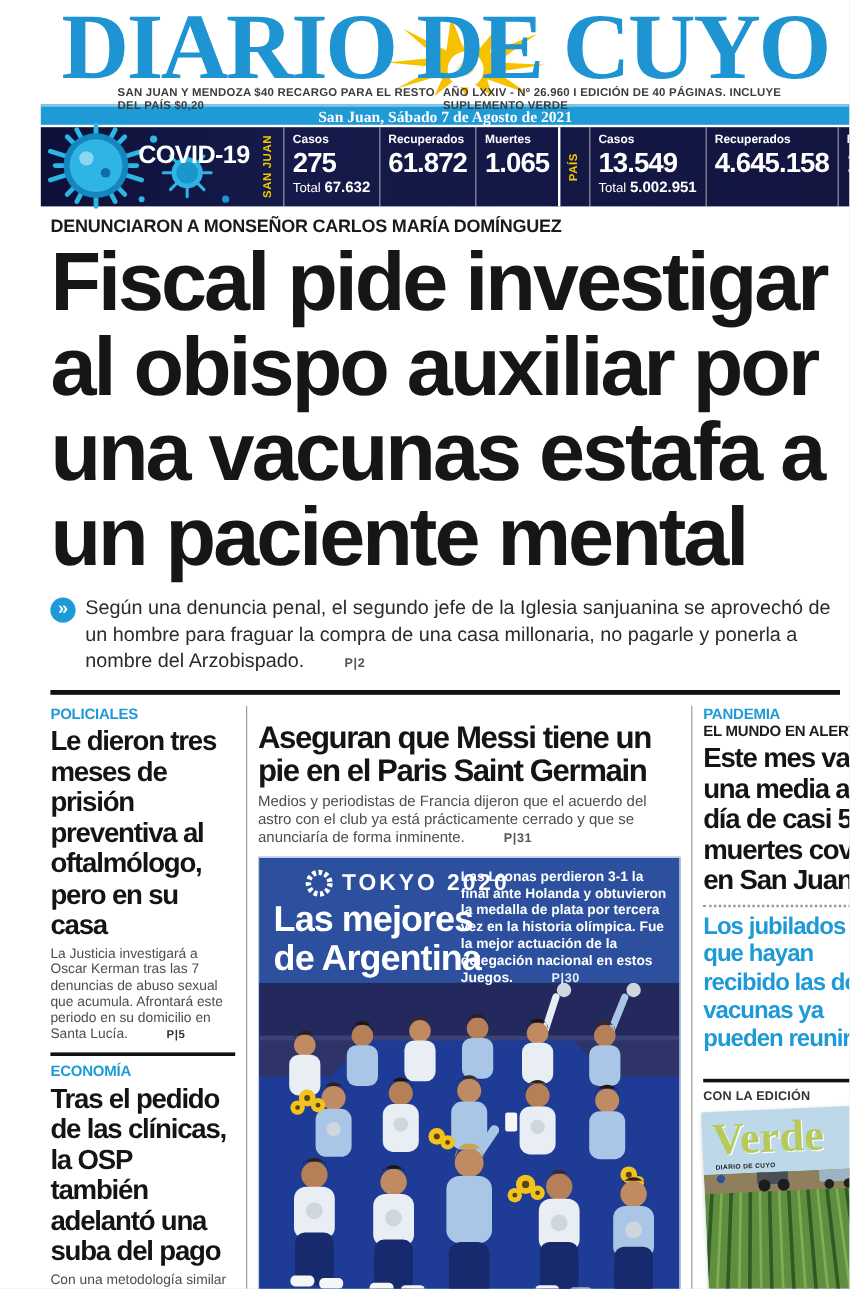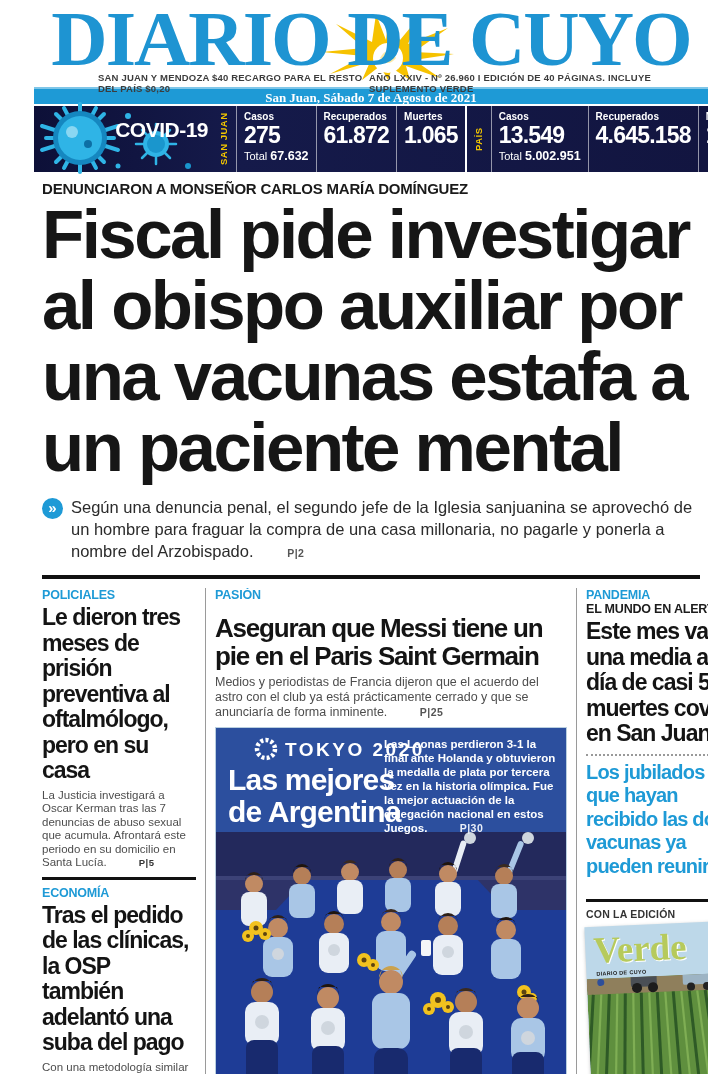--- a/index.html
+++ b/index.html
@@ -242,23 +242,22 @@
       <div>
         <div class="kicker-blue">ECONOMÍA</div>
         <div class="col-headline">Tras el pedido de las clínicas, la OSP también adelantó una suba del pago</div>
         <div class="col-body"><span>Con una metodología similar a la del Gobierno con los gremios, la obra social acordó con los prestadores aumentarles en agosto 15% los aranceles. </span></div>
       </div>
 
     </div>
 
     <div class="col-center">
       <div>
-        <div class="kicker-blue">PASIÓN</div>
         <div class="center-headline">Aseguran que Messi tiene un pie en el Paris Saint Germain</div>
-        <div class="center-body"><span>Medios y periodistas de Francia dijeron que el acuerdo del astro con el club ya está prácticamente cerrado y que se anunciaría de forma inminente. </span><span class="pref">P|25</span></div>
+        <div class="center-body"><span>Medios y periodistas de Francia dijeron que el acuerdo del astro con el club ya está prácticamente cerrado y que se anunciaría de forma inminente. </span><span class="pref">P|31</span></div>
       </div>
 
       <div class="photo-box">
         <div class="photo-header">
           <div class="tokyo-row">
             <svg width="24" height="24" viewBox="0 0 24 24">
               <circle cx="12" cy="12" r="9" fill="none" stroke="#ffffff" stroke-width="4.5" stroke-dasharray="3 2.2"></circle>
             </svg>
             <span class="tokyo-text">TOKYO 2020</span>
           </div>

